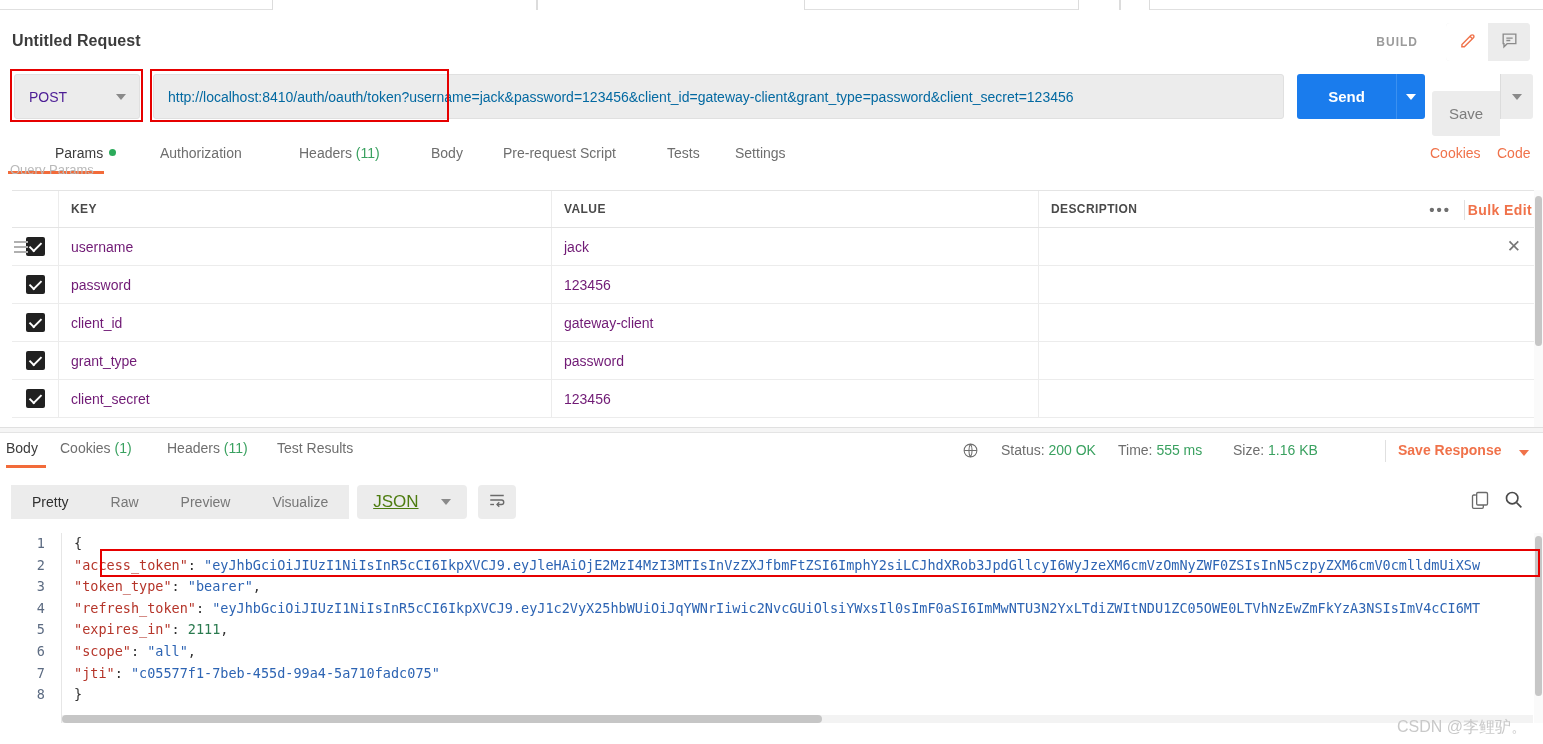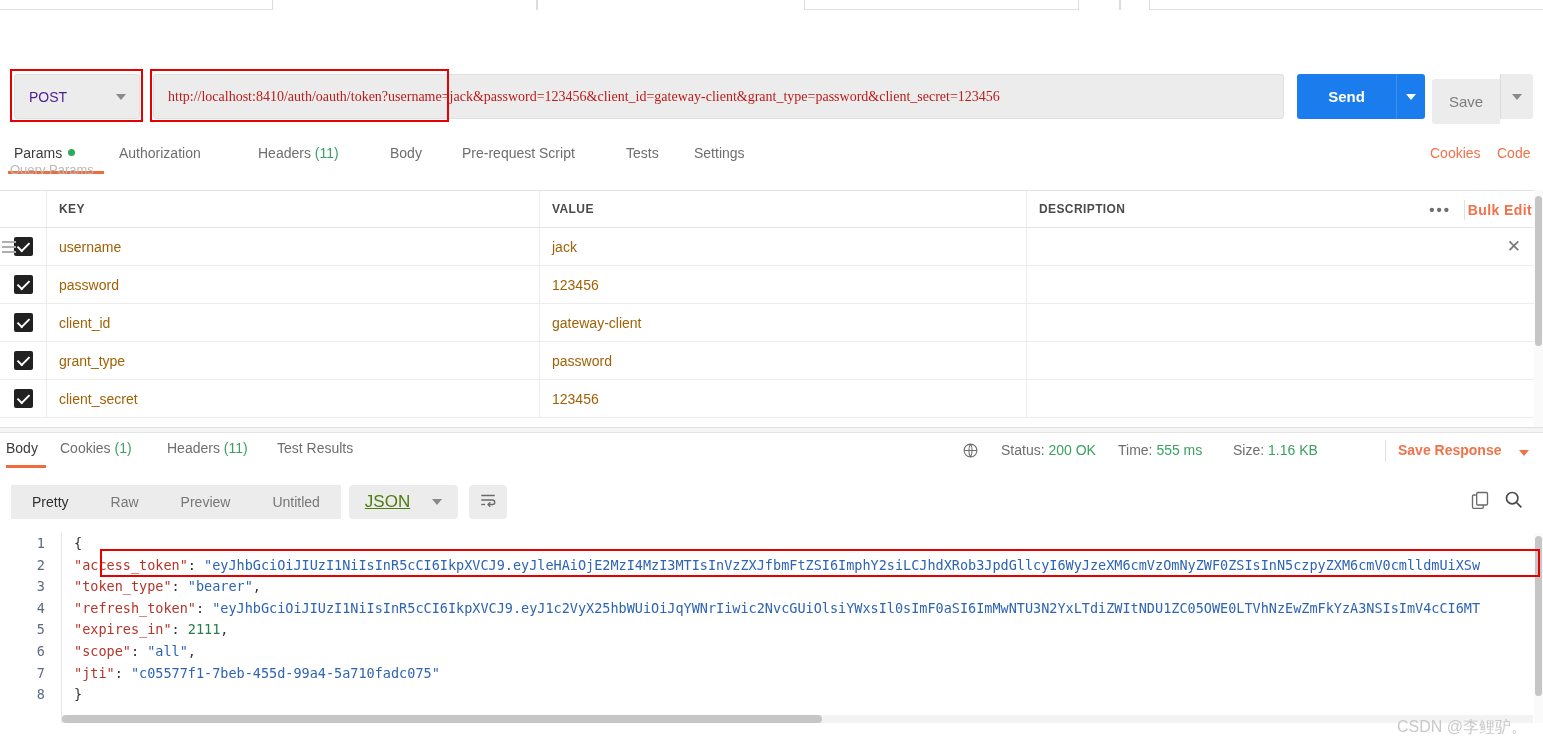--- a/index.html
+++ b/index.html
@@ -34,69 +34,69 @@
   .method-box { position:absolute; left:14px; top:2px; width:126px; height:45px;
                 background:#ececec; border:1px solid #e0e0e0; border-radius:3px;
                 display:flex; align-items:center; }
   .method-text { font-size:14px; color:#4c1d95; margin-left:14px; }
   .method-caret { position:absolute; right:13px; top:19px; width:0; height:0;
                   border-left:5px solid transparent; border-right:5px solid transparent;
                   border-top:6px solid #8a8a8a; }
   .url-box { position:absolute; left:153px; top:2px; width:1131px; height:45px;
              background:#ececec; border:1px solid #e0e0e0; border-radius:3px;
              display:flex; align-items:center; overflow:hidden; }
-  .url-text { font-size:14px; color:#b91c1c; margin-left:14px; white-space:nowrap;font-family:Liberation Serif, serif; }
+  .url-text { font-size:14px; color:#0369a1; margin-left:14px; white-space:nowrap; }
   .send-btn { position:absolute; left:1297px; top:2px; width:99px; height:45px;
               background:#1a7ced; border-radius:3px 0 0 3px; display:flex;
               align-items:center; justify-content:center; color:#fff;
               font-size:15px; font-weight:bold; }
   .send-caret-box { position:absolute; left:1396px; top:2px; width:29px; height:45px;
               background:#1a7ced; border-left:1px solid #3b90f0; border-radius:0 3px 3px 0;
               display:flex; align-items:center; justify-content:center; }
   .caret-white { width:0;height:0;border-left:5px solid transparent;
                  border-right:5px solid transparent;border-top:6px solid #fff; }
-  .save-btn { position:absolute; left:1432px; top:7px; width:68px; height:45px;
+  .save-btn { position:absolute; left:1432px; top:19px; width:68px; height:45px;
               background:#ececec; border-radius:3px 0 0 3px; display:flex;
               align-items:center; justify-content:center; color:#7d7d7d; font-size:15px; }
   .save-caret-box { position:absolute; left:1500px; top:2px; width:33px; height:45px;
               background:#ececec; border-left:1px solid #dcdcdc; border-radius:0 3px 3px 0;
               display:flex; align-items:center; justify-content:center; }
   .caret-gray { width:0;height:0;border-left:5px solid transparent;
                 border-right:5px solid transparent;border-top:6px solid #8a8a8a; }
 
   
   .req-tabs { position:absolute; top:139px; left:0; width:1543px; height:36px; }
-  .rtab { position:absolute; top:6px; font-size:14px; color:#6e6e6e; white-space:nowrap; }
+  .rtab { position:absolute; top:6px; font-size:14px; color:#6e6e6e; white-space:nowrap;margin-left:41px; }
   .rtab.active { color:#3c3c3c; }
   .rtab .cnt { color:#3aa160; }
   .green-dot { display:inline-block; width:7px;height:7px;border-radius:50%;
                background:#2cab5b; margin-left:6px; vertical-align:2px; }
   .rtab-underline { position:absolute; top:32px; left:8px; width:96px; height:3px;
                     background:#f26b3a; }
   .right-link { position:absolute; top:145px; font-size:14px; color:#f0724a; }
 
   .ghost-text { position:absolute; top:162px; left:10px; font-size:13px;
                 color:#b9b9b9; height:12px; overflow:hidden; }
 
   
-  .tbl { position:absolute; top:190px; left:0; width:1543px; }
+  .tbl { position:absolute; top:190px; left:0; width:1543px;padding-left:12px; }
   .tbl .row { display:flex; height:38px; border-bottom:1px solid #ececec;
               align-items:center; position:relative; }
   .tbl .hdr { height:38px; border-top:1px solid #e4e4e4; border-bottom:1px solid #e4e4e4; }
   .c-chk  { width:47px; height:100%; border-right:1px solid #ececec;
             display:flex; align-items:center; justify-content:center; position:relative;}
   .c-key  { width:493px; height:100%; border-right:1px solid #ececec;
             display:flex; align-items:center; padding-left:12px; }
   .c-val  { width:487px; height:100%; border-right:1px solid #ececec;
             display:flex; align-items:center; padding-left:12px; }
   .c-desc { flex:1; height:100%; display:flex; align-items:center; padding-left:12px;
             position:relative; }
   .hdr .c-key, .hdr .c-val, .hdr .c-desc { font-size:12px; font-weight:bold;
             color:#4a4a4a; letter-spacing:.4px; }
-  .cell-text { font-size:14px; color:#a16207; }
+  .cell-text { font-size:14px; color:#701a75; }
   .chkbox { width:19px; height:19px; background:#212121; border-radius:2px;
             display:flex; align-items:center; justify-content:center; }
   .chkbox:after { content:""; display:block; width:5px; height:10px;
             border:solid #fff; border-width:0 2.4px 2.4px 0;
             transform:rotate(45deg) translate(-1px,-1px); }
   .draghandle { position:absolute; left:2px; top:13px; width:14px; }
   .draghandle i { display:block; height:2px; background:#b0b0b0; margin-bottom:3px; }
   .dots { position:absolute; right:92px; top:12px; font-size:15px; color:#6f6f6f;
           letter-spacing:2px; line-height:14px; }
   .vsep { position:absolute; right:78px; top:9px; width:1px; height:20px; background:#e0e0e0; }
@@ -170,20 +170,42 @@
 
 <div id="app">
 
   <div class="tabstrip">
     <div class="seg" style="left:272px;width:265px;"></div>
     <div class="seg" style="left:537px;width:268px;"></div>
     <div class="seg" style="left:1078px;width:42px;"></div>
     <div class="seg" style="left:1120px;width:30px;"></div>
   </div>
 
+  <div class="title-row">
+    <div class="req-title">Untitled Request</div>
+    <div class="build-label">BUILD</div>
+    <div class="iconbtn-group">
+      <div class="iconbtn active">
+        <span>
+          <svg width="19" height="19" viewBox="0 0 24 24" fill="none" stroke="#f0724a" stroke-width="1.8">
+            <path d="M4 20h4L19.5 8.5a2 2 0 0 0-3-3L5 17v3z"></path>
+              <path d="M15 6.5l3 3"></path>
+          </svg>
+        </span>
+      </div>
+      <div class="iconbtn">
+        <span>
+          <svg width="19" height="19" viewBox="0 0 24 24" fill="none" stroke="#8a8a8a" stroke-width="1.7">
+            <path d="M4 4h16v12H9l-4 4v-4H4z"></path>
+              <path d="M8 9h8M8 12h5"></path>
+          </svg>
+        </span>
+      </div>
+    </div>
+  </div>
 
   <div class="url-row">
     <div class="method-box">
       <span class="method-text">POST</span>
       <span class="method-caret"></span>
     </div>
     <div class="url-box">
       <span class="url-text">http://localhost:8410/auth/oauth/token?username=jack&amp;password=123456&amp;client_id=gateway-client&amp;grant_type=password&amp;client_secret=123456</span>
     </div>
     <div class="send-btn">Send</div>
@@ -341,21 +363,21 @@
   </div>
   <div class="meta-sep"></div>
   <div class="save-resp">Save Response</div>
   <div class="save-resp-caret"></div>
 
   <div class="view-toolbar">
     <div class="seg-group">
       <div class="seg-item active">Pretty</div>
       <div class="seg-item">Raw</div>
       <div class="seg-item">Preview</div>
-      <div class="seg-item">Untitled</div>
+      <div class="seg-item">Visualize</div>
     </div>
     <div class="type-group">
       <span class="lbl">JSON</span>
       <span class="caret-gray"></span>
     </div>
     <div class="wrap-btn">
       <span>
         <svg width="18" height="16" viewBox="0 0 24 20" fill="none" stroke="#6a6a6a" stroke-width="1.8">
           <path d="M3 4h18M3 10h15a3 3 0 0 1 0 6h-6"></path>
             <path d="M15 13l-3 3 3 3"></path>

